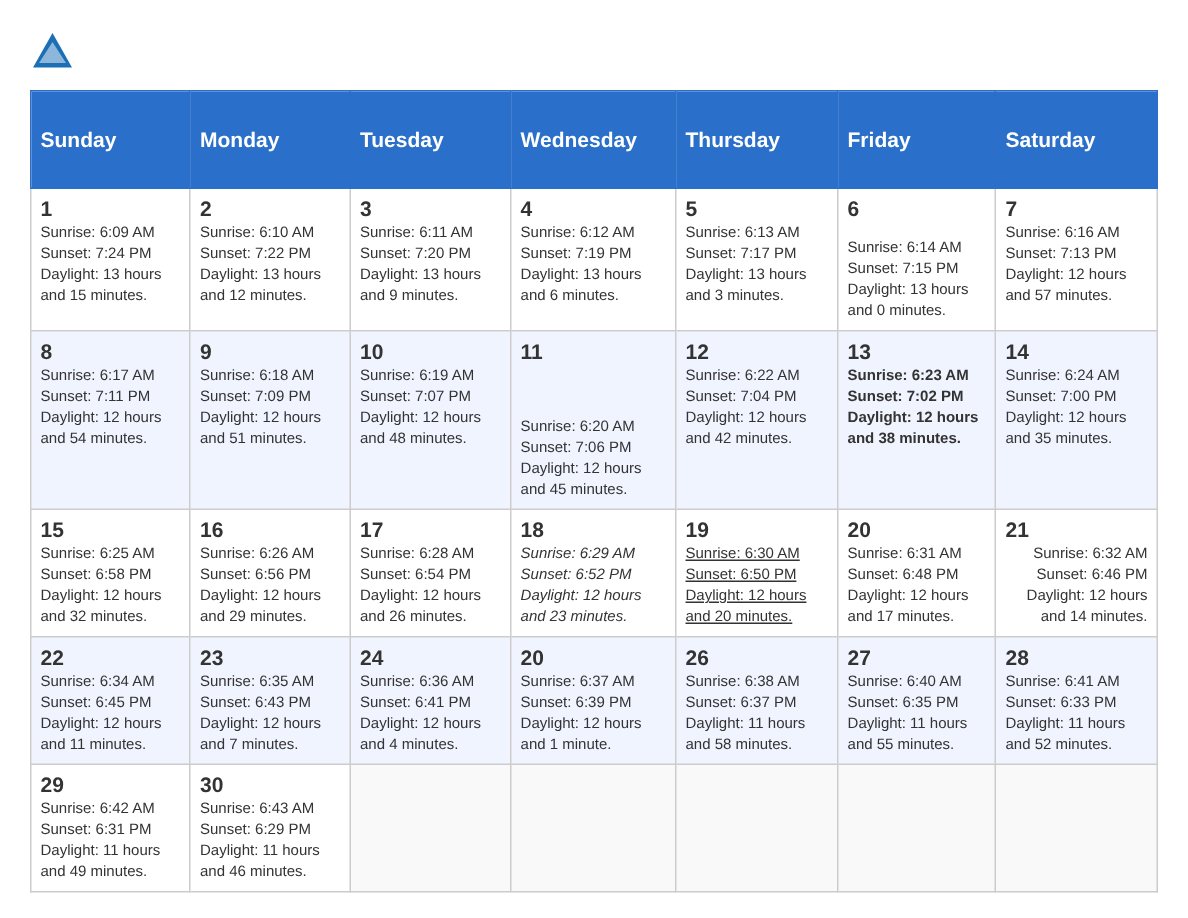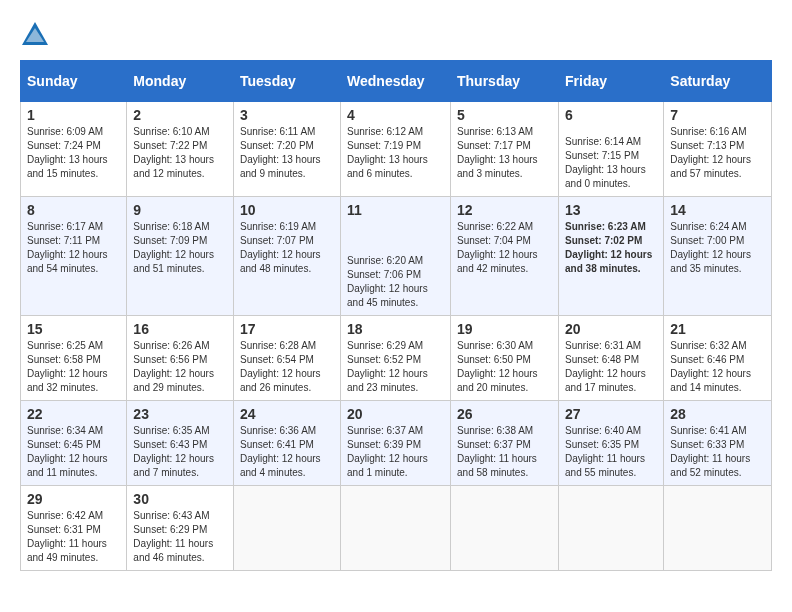--- a/index.html
+++ b/index.html
@@ -52,21 +52,21 @@
       font-size: 16px;
       color: #333;
     }
     .calendar-table {
       width: 100%;
       border-collapse: collapse;
     }
     .calendar-table th {
       background-color: #2a6fc9;
       color: #fff;
-      padding: 12px 6px;
+      padding: 24px 6px;
       font-size: 14px;
       font-weight: bold;
       text-align: left;
       border: 1px solid #2a6fc9;
     }
     .calendar-table td {
       border: 1px solid #ccc;
       vertical-align: top;
       padding: 5px 6px;
       width: 113px;
@@ -245,42 +245,42 @@
         </td>
         <td>
           <span class="day-number">17</span>
           <div class="day-info" style="white-space: pre-line;">Sunrise: 6:28 AM
 Sunset: 6:54 PM
 Daylight: 12 hours
 and 26 minutes.</div>
         </td>
         <td>
           <span class="day-number">18</span>
-          <div class="day-info" style="white-space: pre-line;">Sunrise: 6:29 AM
+          <div class="day-info" style="white-space: pre-line; font-style: italic;">Sunrise: 6:29 AM
 Sunset: 6:52 PM
 Daylight: 12 hours
 and 23 minutes.</div>
         </td>
         <td>
           <span class="day-number">19</span>
-          <div class="day-info" style="white-space: pre-line;">Sunrise: 6:30 AM
+          <div class="day-info" style="white-space: pre-line; text-decoration: underline;">Sunrise: 6:30 AM
 Sunset: 6:50 PM
 Daylight: 12 hours
 and 20 minutes.</div>
         </td>
         <td>
           <span class="day-number">20</span>
           <div class="day-info" style="white-space: pre-line;">Sunrise: 6:31 AM
 Sunset: 6:48 PM
 Daylight: 12 hours
 and 17 minutes.</div>
         </td>
         <td>
           <span class="day-number">21</span>
-          <div class="day-info" style="white-space: pre-line;">Sunrise: 6:32 AM
+          <div class="day-info" style="white-space: pre-line; text-align: right;">Sunrise: 6:32 AM
 Sunset: 6:46 PM
 Daylight: 12 hours
 and 14 minutes.</div>
         </td>
       </tr>
       <tr>
         <td>
           <span class="day-number">22</span>
           <div class="day-info" style="white-space: pre-line;">Sunrise: 6:34 AM
 Sunset: 6:45 PM

